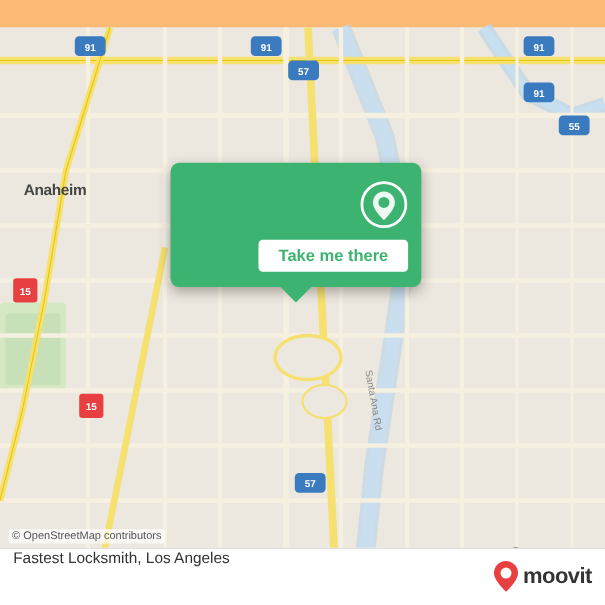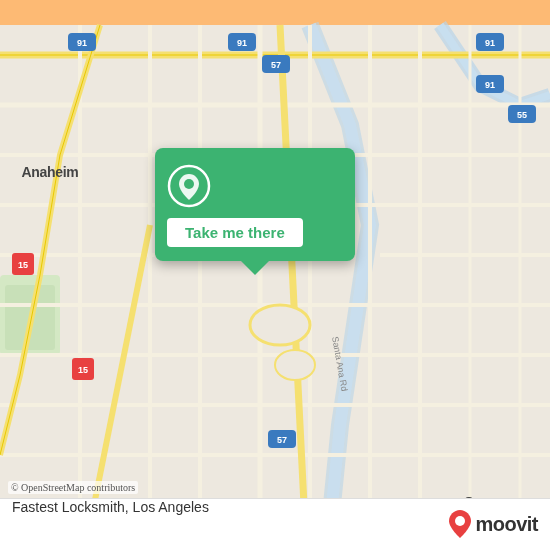--- a/index.html
+++ b/index.html
@@ -38,35 +38,34 @@
     #copyright {
       position: absolute;
       bottom: 56px;
       left: 8px;
       font-size: 10px;
       color: #555;
       z-index: 100;
       background: rgba(255,255,255,0.7);
       padding: 1px 3px;
       border-radius: 2px;
-      font-family: Liberation Serif, serif;
     }
 
     
     #popup-card {
       position: absolute;
       top: 148px;
       left: 155px;
-      width: 200px;
+      width: 228px;
       background: #3cb371;
       border-radius: 8px;
       padding: 16px 12px 14px;
       display: flex;
       flex-direction: column;
-      align-items: flex-start;
+      align-items: flex-end;
       z-index: 200;
       box-shadow: 0 4px 12px rgba(0,0,0,0.3);
     }
 
     #popup-card::after {
       content: '';
       position: absolute;
       bottom: -14px;
       left: 50%;
       transform: translateX(-50%);

